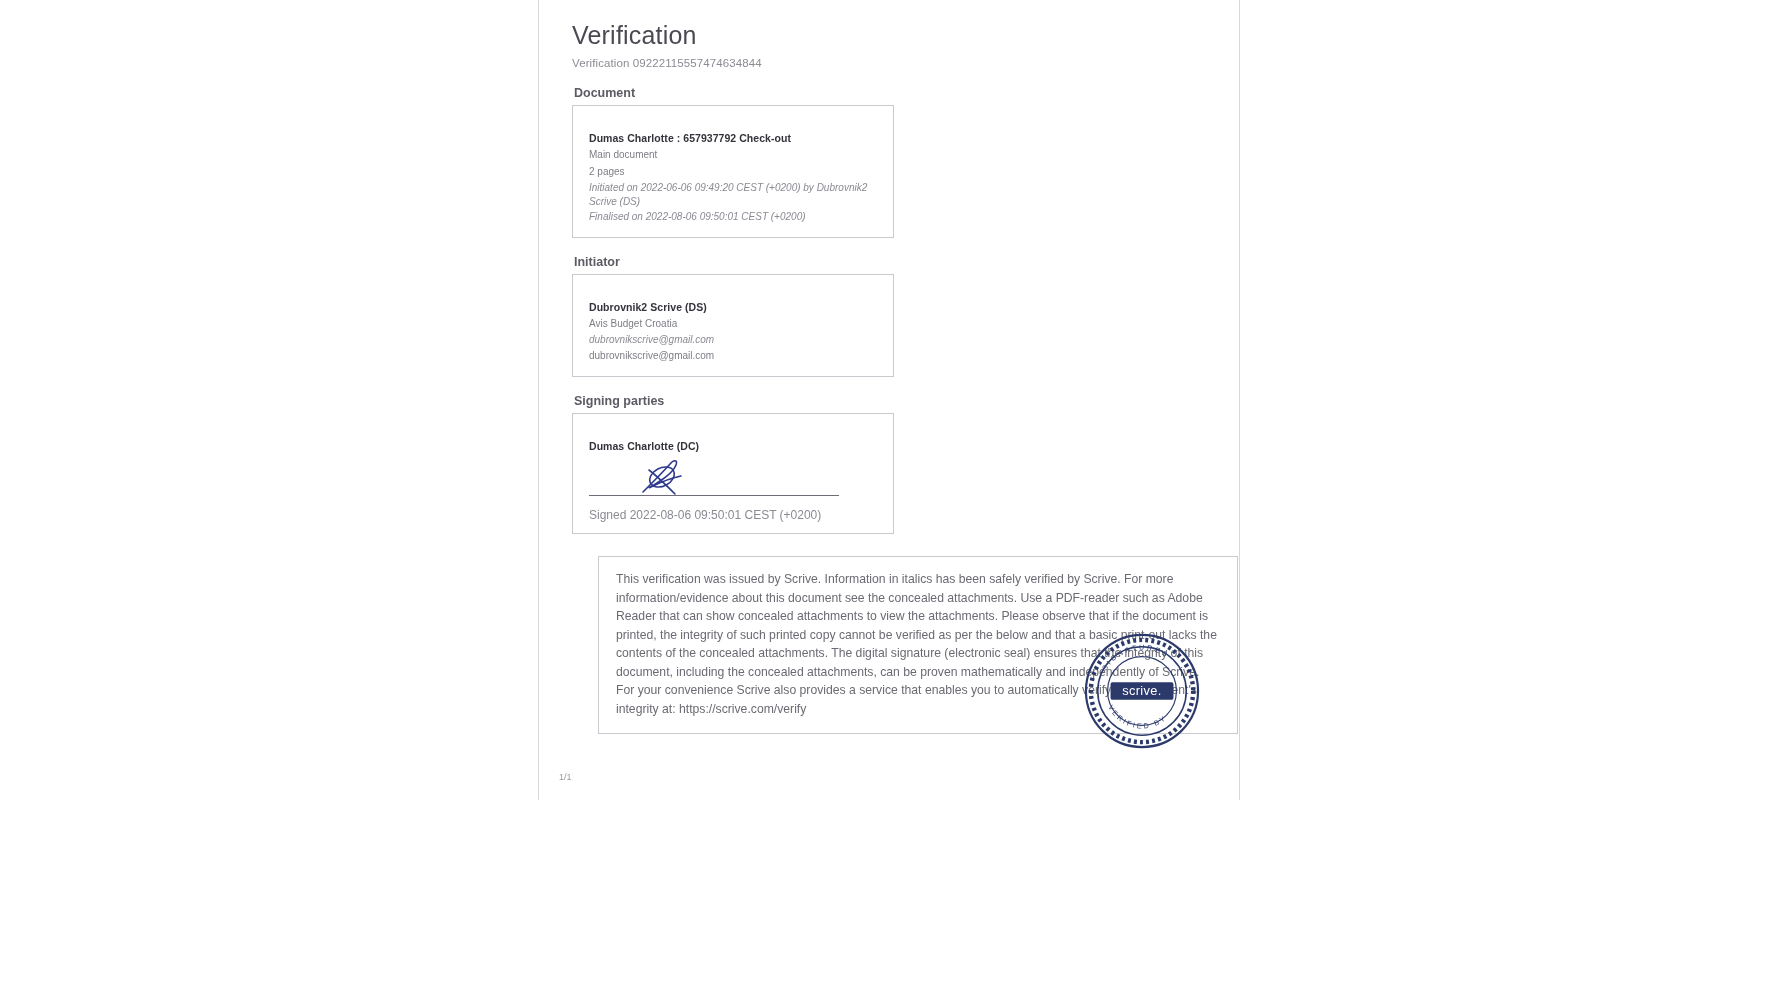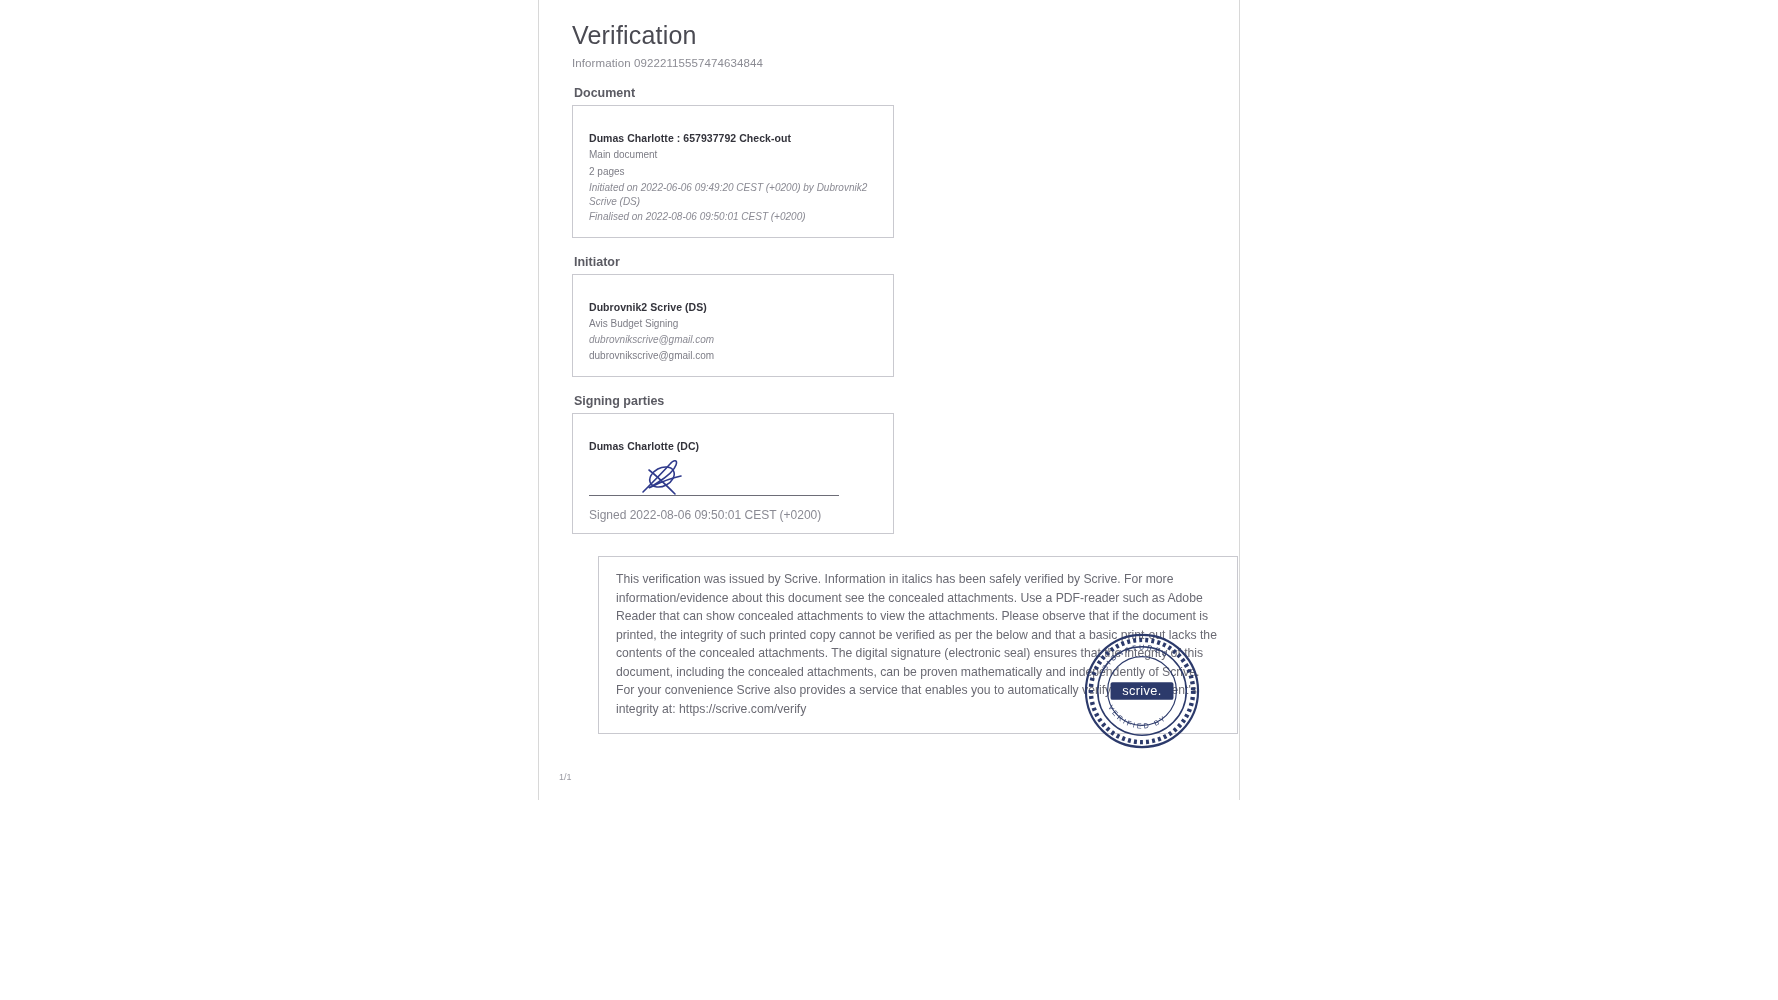--- a/index.html
+++ b/index.html
@@ -135,35 +135,35 @@
 </head>
 <body>
 
 <div id="page-wrap">
 
   <div class="page-sheet">
 
     <div class="content">
 
       <h1 class="doc-title">Verification</h1>
-      <div class="transaction">Information 09222115557474634844</div>
+      <div class="transaction">Verification 09222115557474634844</div>
 
       <div class="section-heading">Document</div>
       <div class="card">
         <div class="name">Dumas Charlotte : 657937792 Check-out</div>
         <div class="sub">Main document</div>
         <div class="sub">2 pages</div>
         <div class="ital">Initiated on 2022-06-06 09:49:20 CEST (+0200) by Dubrovnik2 Scrive (DS)</div>
         <div class="ital">Finalised on 2022-08-06 09:50:01 CEST (+0200)</div>
       </div>
 
       <div class="section-heading">Initiator</div>
       <div class="card">
         <div class="name">Dubrovnik2 Scrive (DS)</div>
-        <div class="sub">Avis Budget Signing</div>
+        <div class="sub">Avis Budget Croatia</div>
         <div class="ital">dubrovnikscrive@gmail.com</div>
         <div class="sub">dubrovnikscrive@gmail.com</div>
       </div>
 
       <div class="section-heading">Signing parties</div>
       <div class="card">
         <div class="name">Dumas Charlotte (DC)</div>
         <div class="signature-block">
           <span class="sig-mark">
             <svg width="52" height="42" viewBox="0 0 52 42">

